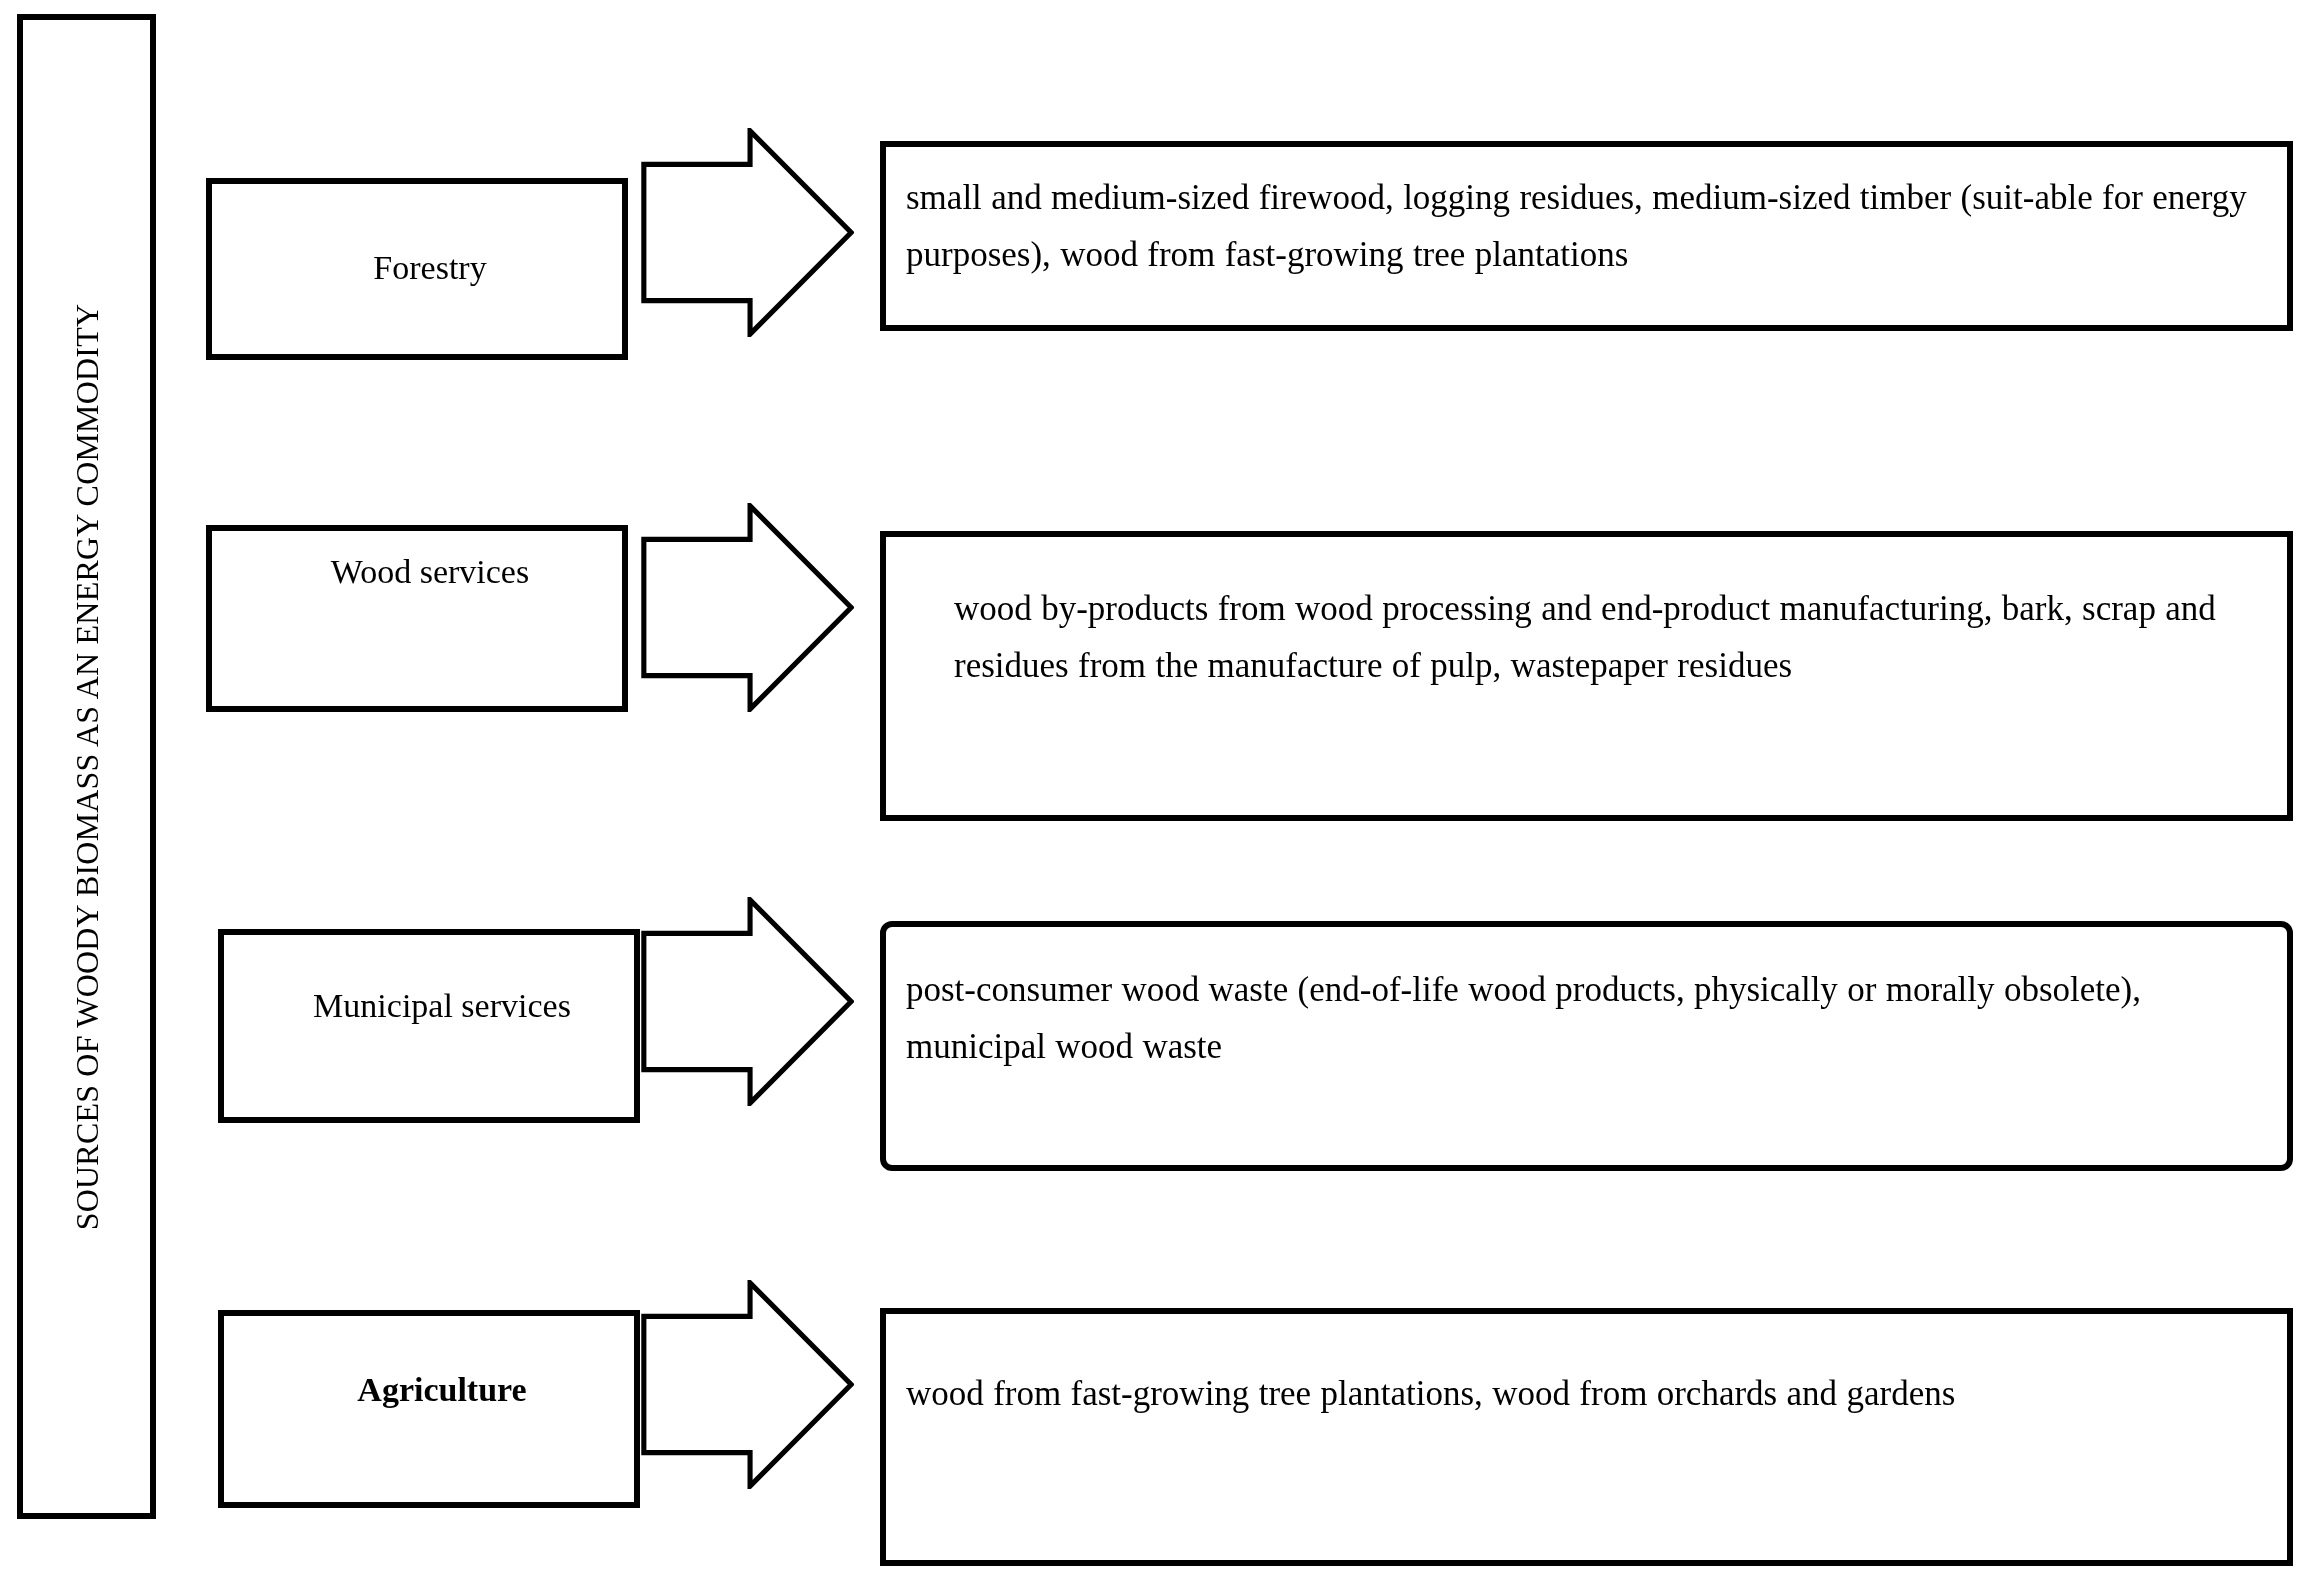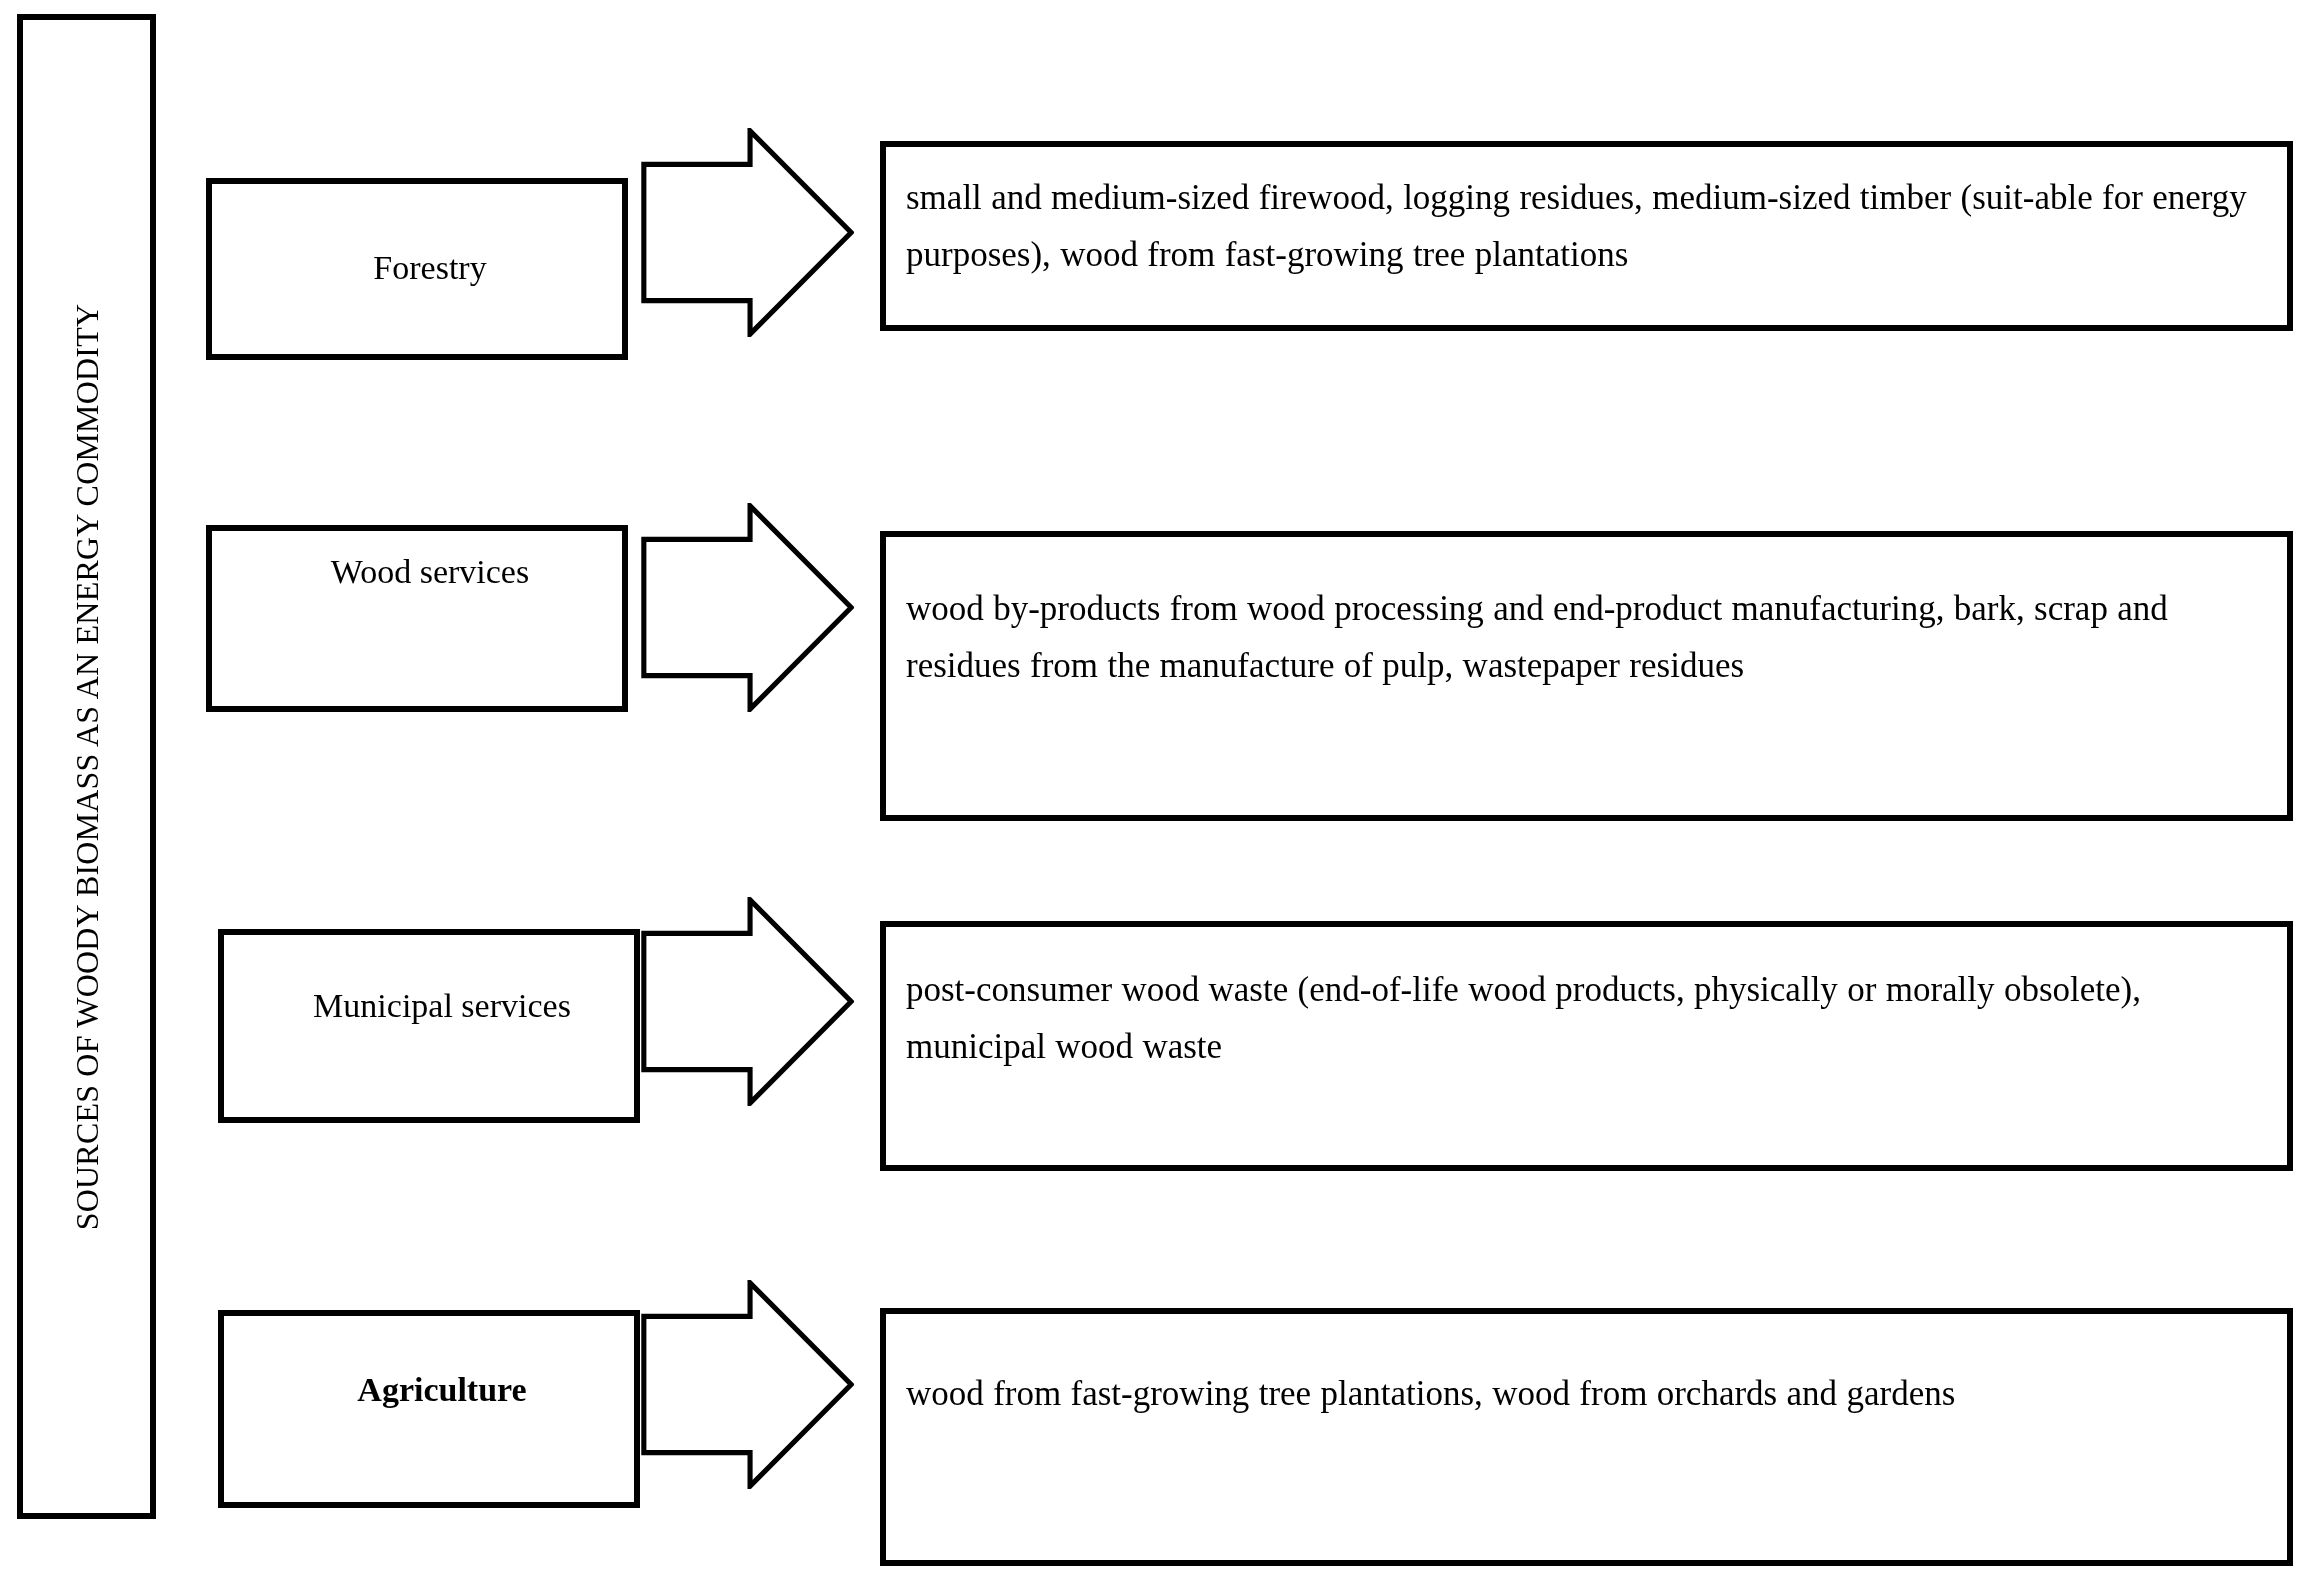--- a/index.html
+++ b/index.html
@@ -122,34 +122,34 @@
     <div class="src-label" style="top:24px;">Wood services</div>
   </div>
 
   <div class="arrow" style="left:641px; top:503px; width:213px; height:209px;">
     <svg viewBox="0 0 375 368" preserveAspectRatio="none">
       <polygon points="5,64 192,64 192,5 370,184 192,363 192,304 5,304"></polygon>
     </svg>
   </div>
 
   <div class="desc-box" style="left:880px; top:531px; width:1413px; height:290px;">
-    <div class="desc-text" style="top:44px;">wood by-products from wood processing and end-product manufacturing, bark, scrap and residues from the manufacture of pulp, wastepaper residues</div>
+    <div class="desc-text" style="top:44px;margin-left:48px;">wood by-products from wood processing and end-product manufacturing, bark, scrap and residues from the manufacture of pulp, wastepaper residues</div>
   </div>
 
   <div class="src-box" style="left:218px; top:929px; width:422px; height:194px;">
     <div class="src-label" style="top:54px;">Municipal services</div>
   </div>
 
   <div class="arrow" style="left:641px; top:897px; width:213px; height:209px;">
     <svg viewBox="0 0 375 368" preserveAspectRatio="none">
       <polygon points="5,64 192,64 192,5 370,184 192,363 192,304 5,304"></polygon>
     </svg>
   </div>
 
-  <div class="desc-box" style="left:880px; top:921px; width:1413px; height:250px;">
+  <div class="desc-box" style="left:880px; top:921px; width:1413px; height:250px;border-radius:12px;">
     <div class="desc-text" style="top:35px;">post-consumer wood waste (end-of-life wood products, physically or morally obsolete), municipal wood waste</div>
   </div>
 
   <div class="src-box" style="left:218px; top:1310px; width:422px; height:198px;">
     <div class="src-label" style="top:57px;font-weight:bold;">Agriculture</div>
   </div>
 
   <div class="arrow" style="left:641px; top:1280px; width:213px; height:209px;">
     <svg viewBox="0 0 375 368" preserveAspectRatio="none">
       <polygon points="5,64 192,64 192,5 370,184 192,363 192,304 5,304"></polygon>

